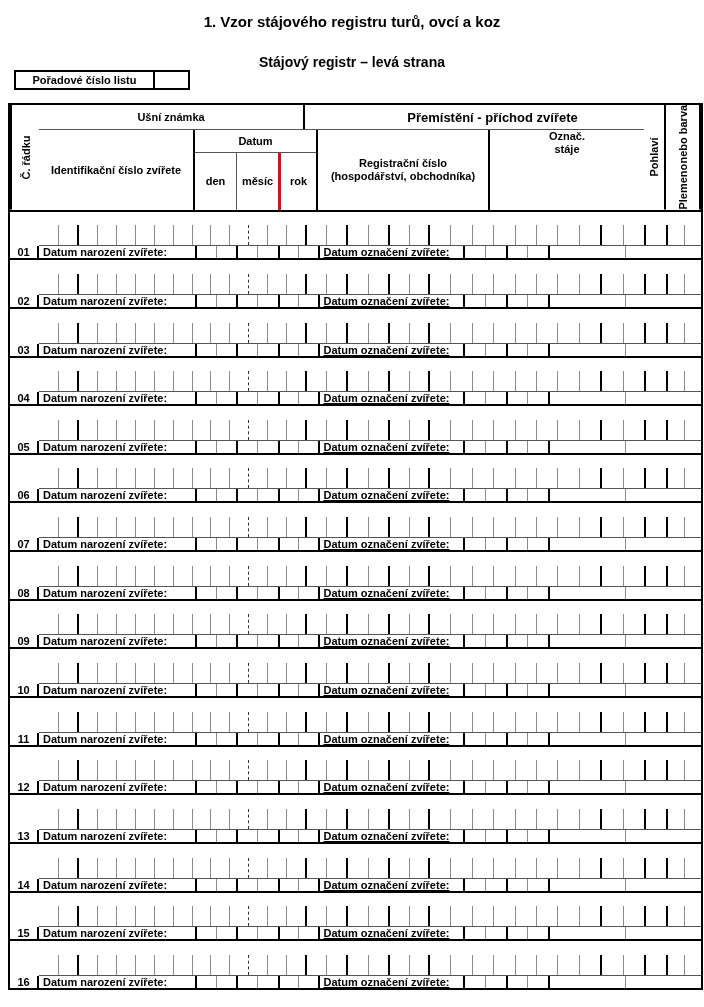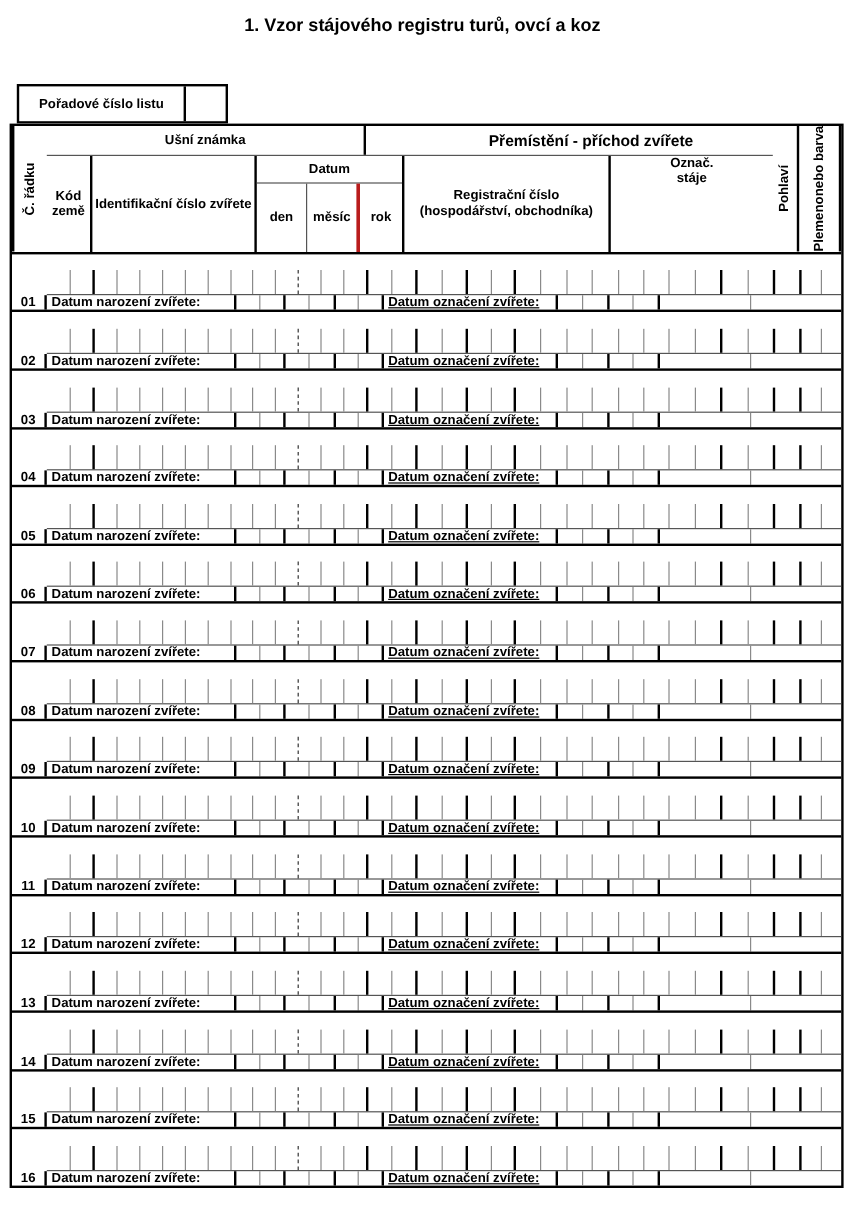--- a/index.html
+++ b/index.html
@@ -8,21 +8,21 @@
     width: 704px; height: 1007px;
     font-family: "Liberation Sans", sans-serif;
     font-weight: bold;
     color: #000;
   }
   .page { position: relative; width: 704px; height: 1007px; background: #fff; overflow: hidden; }
 
   .title    { position: absolute; top: 13px;  left: 0; width: 100%; text-align: center; font-size: 15px; }
   .subtitle { position: absolute; top: 54px;  left: 0; width: 100%; text-align: center; font-size: 14px; }
 
-  .serial { position: absolute; left: 14px; top: 70px; width: 176px; height: 33px;
+  .serial { position: absolute; left: 14px; top: 70px; width: 176px; height: 20px;
             border: 2px solid #000; display: flex; background: #fff; }
   .serial-label { flex: 0 0 139px; border-right: 2px solid #000; font-size: 11px;
                   display: flex; align-items: center; justify-content: center; }
   .serial-value { flex: 1; }
 
   .tbl { position: absolute; left: 8px; top: 103px; width: 695px; height: 887px;
          border: 2px solid #000; display: flex; flex-direction: column; background: #fff; }
 
   
   .thead { flex: 0 0 76px; display: flex; border-bottom: 2px solid #000; }
@@ -82,37 +82,37 @@
   .lab { display: flex; align-items: center; font-size: 11px; padding-left: 4px; white-space: nowrap; overflow: hidden; }
   .labA { flex: 1; }
   .labB { border-left: 2px solid #000; }
 </style>
 </head>
 <body>
 
 <div class="page">
 
   <div class="title">1. Vzor stájového registru turů, ovcí a koz</div>
+  <div class="subtitle">Stájový registr – levá strana</div>
 
   <div class="serial">
     <div class="serial-label">Pořadové číslo listu</div>
     <div class="serial-value"></div>
   </div>
 
   <div class="tbl">
 
     <div class="thead">
       <div class="h-num vert">Č. řádku</div>
       <div class="h-mid">
         <div class="h-top">
           <div class="h-ear">Ušní známka</div>
           <div class="h-arrival">Přemístění - příchod zvířete</div>
         </div>
         <div class="h-bot">
-          <div class="h-kode">Kód země</div>
           <div class="h-id">Identifikační číslo zvířete</div>
           <div class="h-dates">
             <div class="h-datum">Datum</div>
             <div class="h-dmr">
               <div class="h-den">den</div>
               <div class="h-mesic">měsíc</div>
               <div class="h-rok">rok</div>
             </div>
           </div>
           <div class="h-reg">

